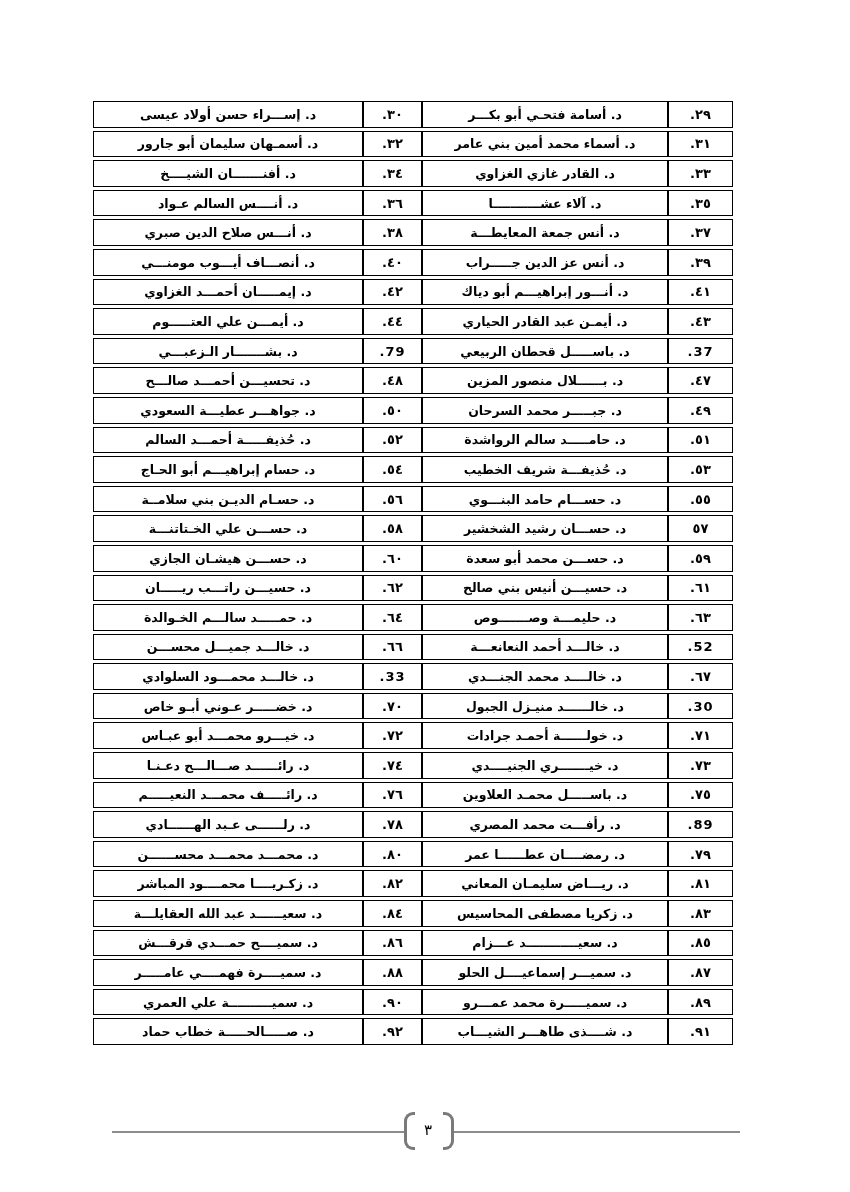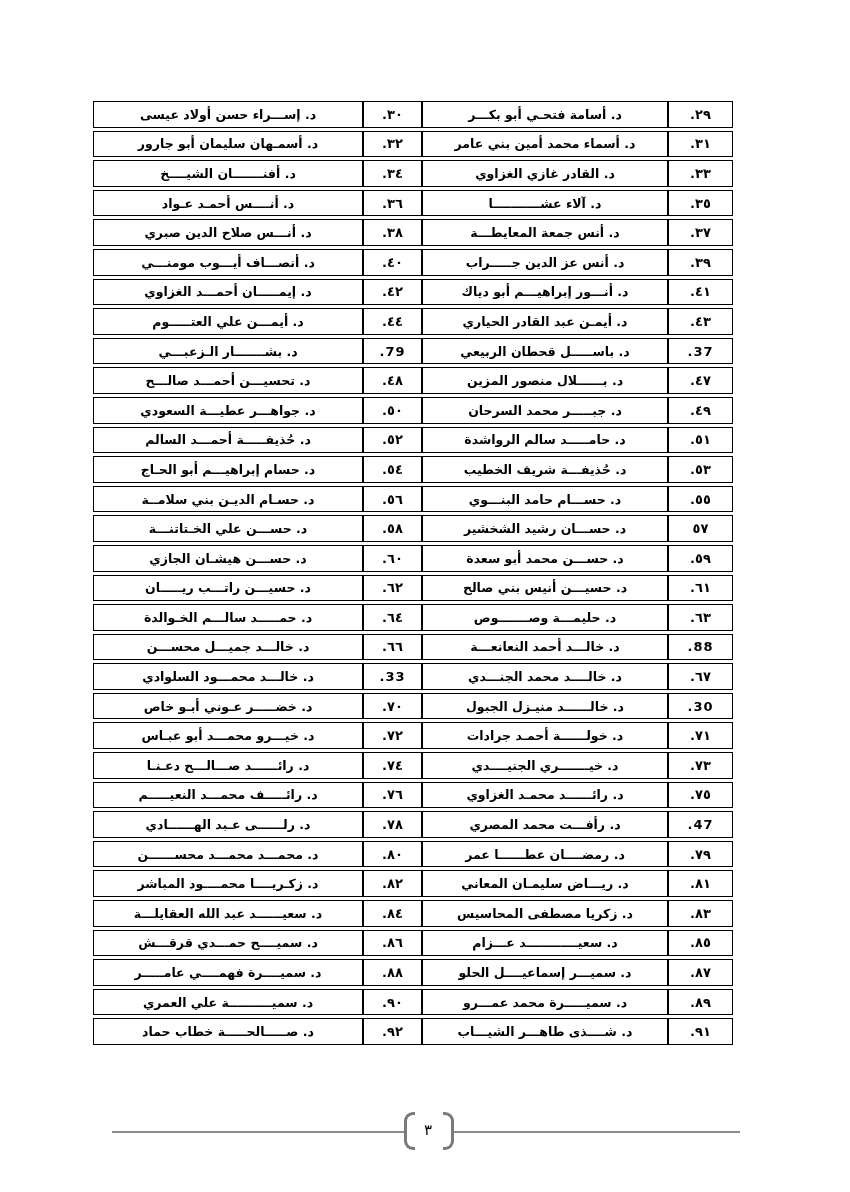--- a/index.html
+++ b/index.html
@@ -67,21 +67,21 @@
         <tr>
       <td class="num">٣٣.</td>
       <td class="name">د. القادر غازي الغزاوي</td>
       <td class="num">٣٤.</td>
       <td class="name">د. أفنـــــــان الشيــــخ</td>
     </tr>
         <tr>
       <td class="num">٣٥.</td>
       <td class="name">د. آلاء عشـــــــــــا</td>
       <td class="num">٣٦.</td>
-      <td class="name">د. أنــــس أحمـد عـواد</td>
+      <td class="name">د. أنــــس السالم عـواد</td>
     </tr>
         <tr>
       <td class="num">٣٧.</td>
       <td class="name">د. أنس جمعة المعايطـــة</td>
       <td class="num">٣٨.</td>
       <td class="name">د. أنـــس صلاح الدين صبري</td>
     </tr>
         <tr>
       <td class="num">٣٩.</td>
       <td class="name">د. أنس عز الدين جـــــراب</td>
@@ -154,21 +154,21 @@
       <td class="num">٦٢.</td>
       <td class="name">د. حسيـــن راتـــب ريـــــان</td>
     </tr>
         <tr>
       <td class="num">٦٣.</td>
       <td class="name">د. حليمـــة وصـــــــوص</td>
       <td class="num">٦٤.</td>
       <td class="name">د. حمـــــد سالـــم الخـوالدة</td>
     </tr>
         <tr>
-      <td class="num">88.</td>
+      <td class="num">52.</td>
       <td class="name">د. خالـــد أحمد النعانعـــة</td>
       <td class="num">٦٦.</td>
       <td class="name">د. خالـــد جميـــل محســـن</td>
     </tr>
         <tr>
       <td class="num">٦٧.</td>
       <td class="name">د. خالــــد محمد الجنـــدي</td>
       <td class="num">33.</td>
       <td class="name">د. خالـــد محمـــود السلوادي</td>
     </tr>
@@ -185,26 +185,26 @@
       <td class="name">د. خيـــرو محمـــد أبو عبـاس</td>
     </tr>
         <tr>
       <td class="num">٧٣.</td>
       <td class="name">د. خيـــــــري الجنيــــدي</td>
       <td class="num">٧٤.</td>
       <td class="name">د. رائــــــد صـــالـــح دعـنـا</td>
     </tr>
         <tr>
       <td class="num">٧٥.</td>
-      <td class="name">د. رائــــــد محمـد الغزاوي</td>
+      <td class="name">د. باســـــل محمـد العلاوين</td>
       <td class="num">٧٦.</td>
       <td class="name">د. رائـــــف محمـــد النعيـــــم</td>
     </tr>
         <tr>
-      <td class="num">47.</td>
+      <td class="num">89.</td>
       <td class="name">د. رأفـــت محمد المصري</td>
       <td class="num">٧٨.</td>
       <td class="name">د. رلــــــى عـبد الهــــــادي</td>
     </tr>
         <tr>
       <td class="num">٧٩.</td>
       <td class="name">د. رمضــــان عطــــــا عمر</td>
       <td class="num">٨٠.</td>
       <td class="name">د. محمـــد محمـــد محســــــن</td>
     </tr>

